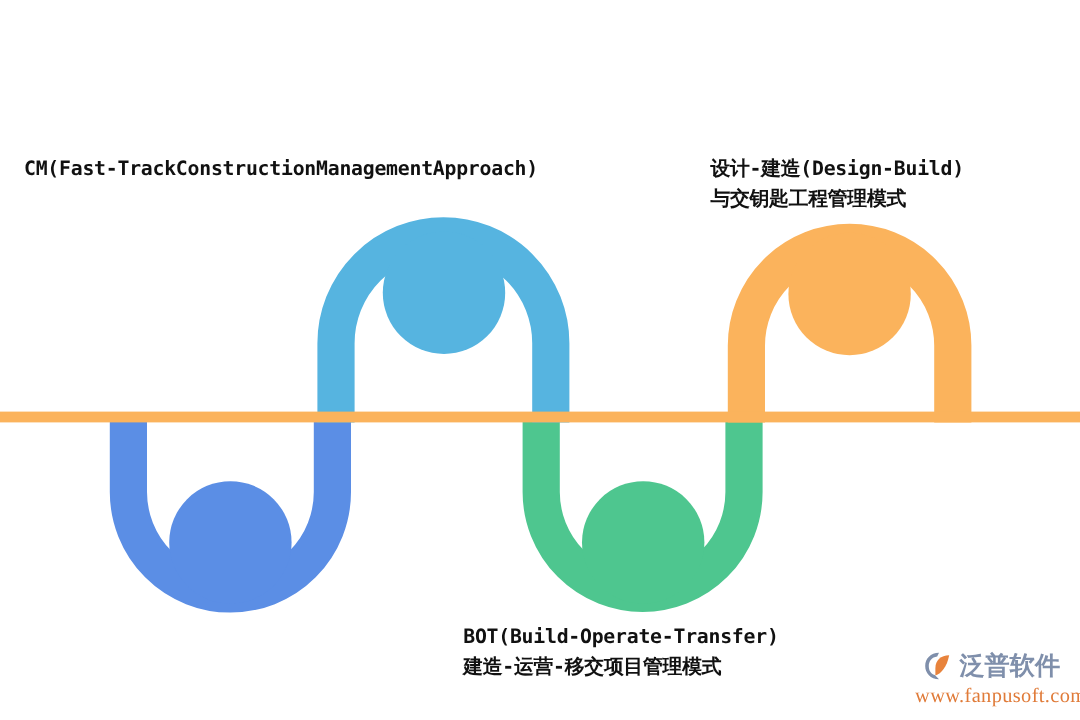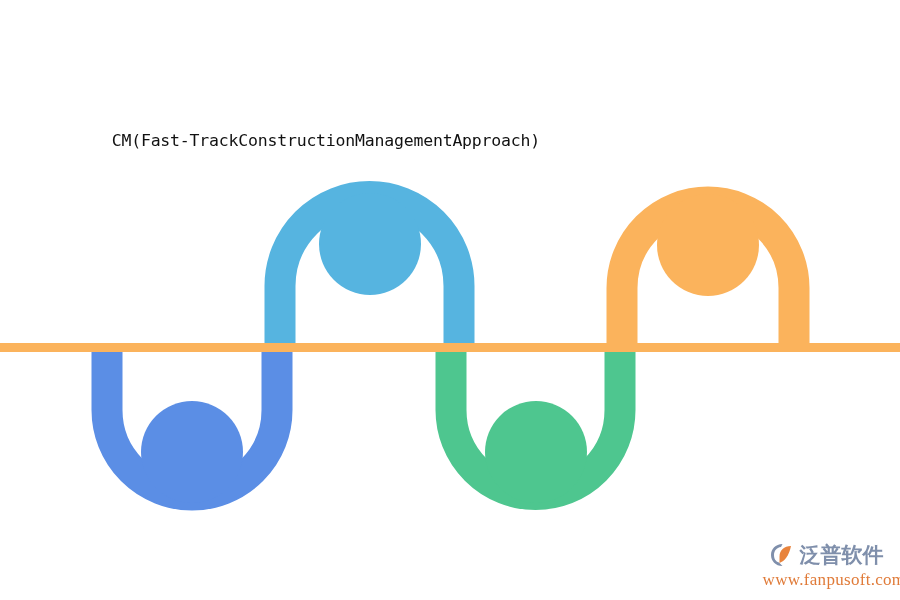--- a/index.html
+++ b/index.html
@@ -21,24 +21,24 @@
   }
   #diagram-svg {
     position: absolute;
     left: 0;
     top: 0;
     width: 900px;
     height: 600px;
   }
   .label {
     position: absolute;
-    text-align: right;
+    text-align: left;
     color: #111111;
     font-family: "DejaVu Sans Mono", "Liberation Mono", monospace;
-    font-weight: normal;
+    font-weight: bold;
     font-size: 16.5px;
     line-height: 25px;
     letter-spacing: -0.2px;
     white-space: nowrap;
   }
   .label .line1, .label .line2 {
     display: block;
   }
   #label-cm {
     left: 20px;
@@ -126,25 +126,31 @@
     </g>
 
     <rect x="0" y="343" width="900" height="9" fill="#fbb35c"></rect>
   </svg>
 
   <div class="label" id="label-cm">
     <span class="line1">CM(Fast-TrackConstructionManagementApproach)</span>
   </div>
 
   <div class="label" id="label-db">
+    <span class="line1">设计-建造(Design-Build)</span>
+    <span class="line2">与交钥匙工程管理模式</span>
   </div>
 
   <div class="label" id="label-dm">
   </div>
 
+  <div class="label" id="label-bot">
+    <span class="line1">BOT(Build-Operate-Transfer)</span>
+    <span class="line2">建造-运营-移交项目管理模式</span>
+  </div>
 
   <div id="logo">
     <div id="logo-top">
       <svg id="logo-mark" viewBox="0 0 28 26">
         <path d="M13.5 2 C6.5 2 2 7 2 13 C2 19 6.5 24 13.5 24 L10 20.5 C6.5 19.5 5 16.5 5 13 C5 9 7.5 5.5 12 5 Z" fill="#7f8fab"></path>
         <path d="M22 4 C15 4 10.5 8.5 10.5 14.5 L10.5 21 C15.5 19 20 14 22 4 Z" fill="#e8833c"></path>
       </svg>
       <span id="logo-name">泛普软件</span>
     </div>
     <div id="logo-url">www.fanpusoft.com</div>

